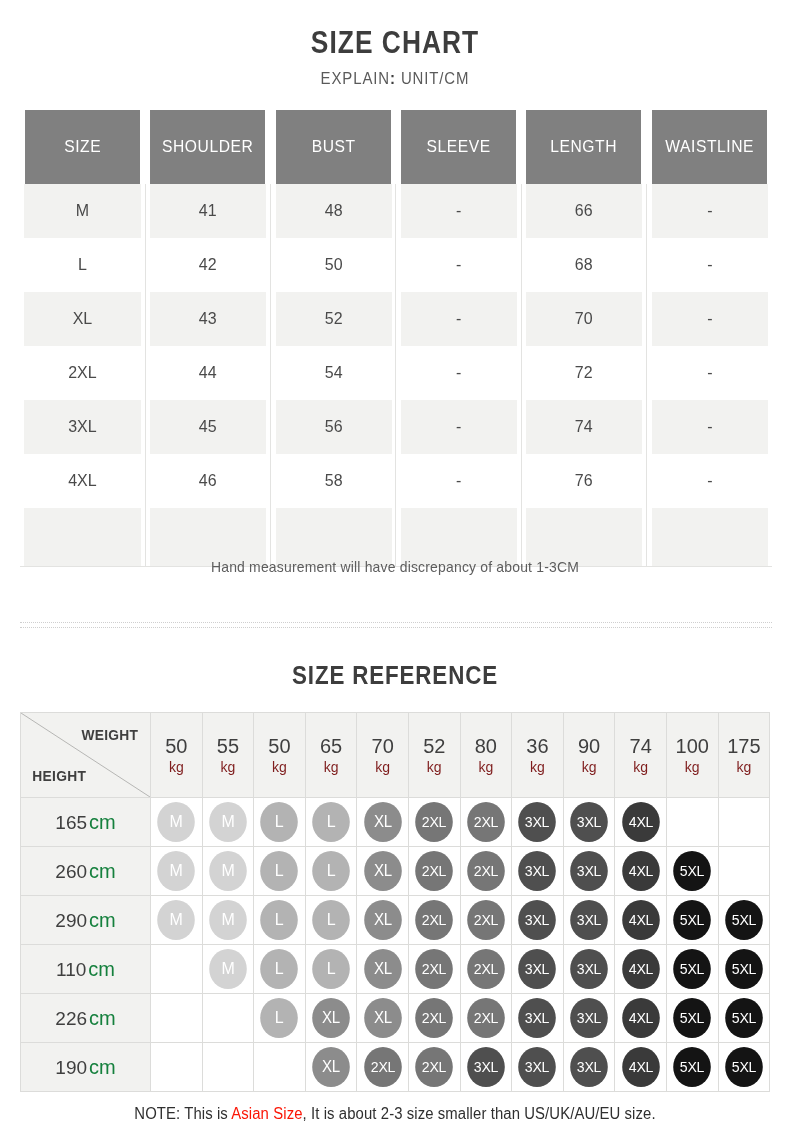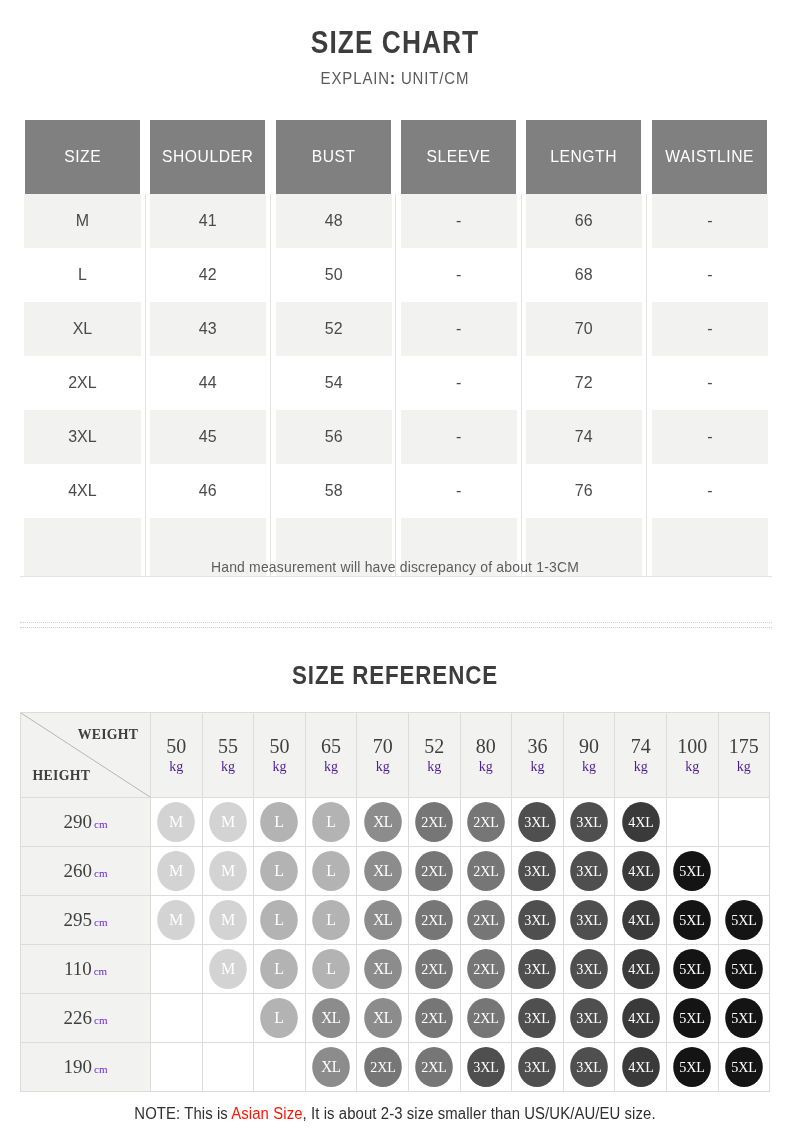--- a/index.html
+++ b/index.html
@@ -42,21 +42,20 @@
     font-weight: bold;
     color: #3d3d3d;
   }
 
   
   .size-table-wrap {
     position: absolute;
     left: 20px;
     top: 110px;
     width: 752px;
-    margin-top: 10px;
   }
   table.size-table {
     width: 752px;
     border-collapse: collapse;
     table-layout: fixed;
   }
   table.size-table th {
     background: #808080;
     color: #ffffff;
     font-size: 17px;
@@ -121,21 +120,20 @@
   .ref-grid-wrap {
     position: absolute;
     left: 20px;
     top: 712px;
     width: 750px;
   }
   table.ref-grid {
     width: 750px;
     border-collapse: collapse;
     table-layout: fixed;
-    font-family: Liberation Serif, serif;
   }
   table.ref-grid td, table.ref-grid th {
     border: 1px solid #dcdcda;
     padding: 0;
     text-align: center;
     vertical-align: middle;
   }
   
   .corner {
     width: 130px;
@@ -174,34 +172,34 @@
   th.wcol .num {
     display: block;
     font-size: 20px;
     color: #3f3f3f;
     line-height: 1.0;
     padding-bottom: 4px;
   }
   th.wcol .unit {
     display: block;
     font-size: 14px;
-    color: #4c1d95;
+    color: #7f1d1d;
     line-height: 1.0;
   }
   td.hcell {
     background: #f2f2f0;
     height: 48px;
     text-align: right;
     padding-right: 14px;
     font-size: 19px;
     color: #3f3f3f;
   }
   td.hcell .unit {
-    font-size: 11px;
-    color: #6d28d9;
+    font-size: 20px;
+    color: #15803d;
     padding-left: 2px;
   }
   td.cell {
     height: 48px;
     background: #ffffff;
   }
 
   .bubble {
     display: inline-block;
     width: 40px;
@@ -380,51 +378,51 @@
             <span class="unit">kg</span>
           </th>
         <th class="wcol">
             <span class="num">175</span>
             <span class="unit">kg</span>
           </th>
       </tr>
     </thead>
     <tbody id="ref-body">
         <tr>
+          <td class="hcell"><span>165</span><span class="unit">cm</span></td>
+          <td class="cell"><span class="bubble sz-M">M</span></td>
+          <td class="cell"><span class="bubble sz-M">M</span></td>
+          <td class="cell"><span class="bubble sz-L">L</span></td>
+          <td class="cell"><span class="bubble sz-L">L</span></td>
+          <td class="cell"><span class="bubble sz-XL">XL</span></td>
+          <td class="cell"><span class="bubble sz-2XL">2XL</span></td>
+          <td class="cell"><span class="bubble sz-2XL">2XL</span></td>
+          <td class="cell"><span class="bubble sz-3XL">3XL</span></td>
+          <td class="cell"><span class="bubble sz-3XL">3XL</span></td>
+          <td class="cell"><span class="bubble sz-4XL">4XL</span></td>
+          <td class="cell"></td>
+          <td class="cell"></td>
+        </tr>
+        <tr>
+          <td class="hcell"><span>260</span><span class="unit">cm</span></td>
+          <td class="cell"><span class="bubble sz-M">M</span></td>
+          <td class="cell"><span class="bubble sz-M">M</span></td>
+          <td class="cell"><span class="bubble sz-L">L</span></td>
+          <td class="cell"><span class="bubble sz-L">L</span></td>
+          <td class="cell"><span class="bubble sz-XL">XL</span></td>
+          <td class="cell"><span class="bubble sz-2XL">2XL</span></td>
+          <td class="cell"><span class="bubble sz-2XL">2XL</span></td>
+          <td class="cell"><span class="bubble sz-3XL">3XL</span></td>
+          <td class="cell"><span class="bubble sz-3XL">3XL</span></td>
+          <td class="cell"><span class="bubble sz-4XL">4XL</span></td>
+          <td class="cell"><span class="bubble sz-5XL">5XL</span></td>
+          <td class="cell"></td>
+        </tr>
+        <tr>
           <td class="hcell"><span>290</span><span class="unit">cm</span></td>
-          <td class="cell"><span class="bubble sz-M">M</span></td>
-          <td class="cell"><span class="bubble sz-M">M</span></td>
-          <td class="cell"><span class="bubble sz-L">L</span></td>
-          <td class="cell"><span class="bubble sz-L">L</span></td>
-          <td class="cell"><span class="bubble sz-XL">XL</span></td>
-          <td class="cell"><span class="bubble sz-2XL">2XL</span></td>
-          <td class="cell"><span class="bubble sz-2XL">2XL</span></td>
-          <td class="cell"><span class="bubble sz-3XL">3XL</span></td>
-          <td class="cell"><span class="bubble sz-3XL">3XL</span></td>
-          <td class="cell"><span class="bubble sz-4XL">4XL</span></td>
-          <td class="cell"></td>
-          <td class="cell"></td>
-        </tr>
-        <tr>
-          <td class="hcell"><span>260</span><span class="unit">cm</span></td>
-          <td class="cell"><span class="bubble sz-M">M</span></td>
-          <td class="cell"><span class="bubble sz-M">M</span></td>
-          <td class="cell"><span class="bubble sz-L">L</span></td>
-          <td class="cell"><span class="bubble sz-L">L</span></td>
-          <td class="cell"><span class="bubble sz-XL">XL</span></td>
-          <td class="cell"><span class="bubble sz-2XL">2XL</span></td>
-          <td class="cell"><span class="bubble sz-2XL">2XL</span></td>
-          <td class="cell"><span class="bubble sz-3XL">3XL</span></td>
-          <td class="cell"><span class="bubble sz-3XL">3XL</span></td>
-          <td class="cell"><span class="bubble sz-4XL">4XL</span></td>
-          <td class="cell"><span class="bubble sz-5XL">5XL</span></td>
-          <td class="cell"></td>
-        </tr>
-        <tr>
-          <td class="hcell"><span>295</span><span class="unit">cm</span></td>
           <td class="cell"><span class="bubble sz-M">M</span></td>
           <td class="cell"><span class="bubble sz-M">M</span></td>
           <td class="cell"><span class="bubble sz-L">L</span></td>
           <td class="cell"><span class="bubble sz-L">L</span></td>
           <td class="cell"><span class="bubble sz-XL">XL</span></td>
           <td class="cell"><span class="bubble sz-2XL">2XL</span></td>
           <td class="cell"><span class="bubble sz-2XL">2XL</span></td>
           <td class="cell"><span class="bubble sz-3XL">3XL</span></td>
           <td class="cell"><span class="bubble sz-3XL">3XL</span></td>
           <td class="cell"><span class="bubble sz-4XL">4XL</span></td>

